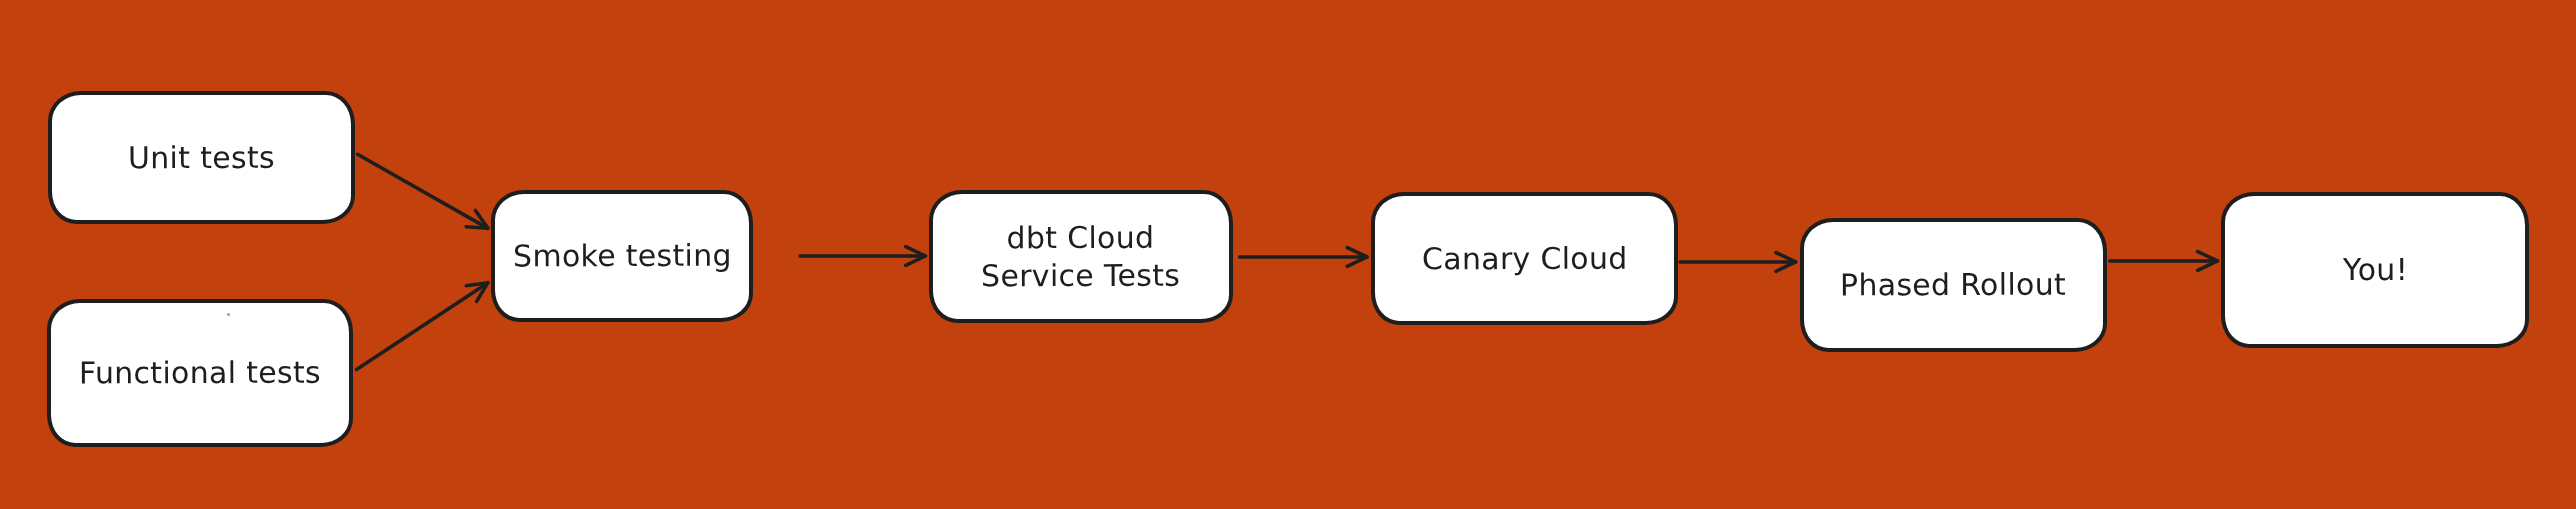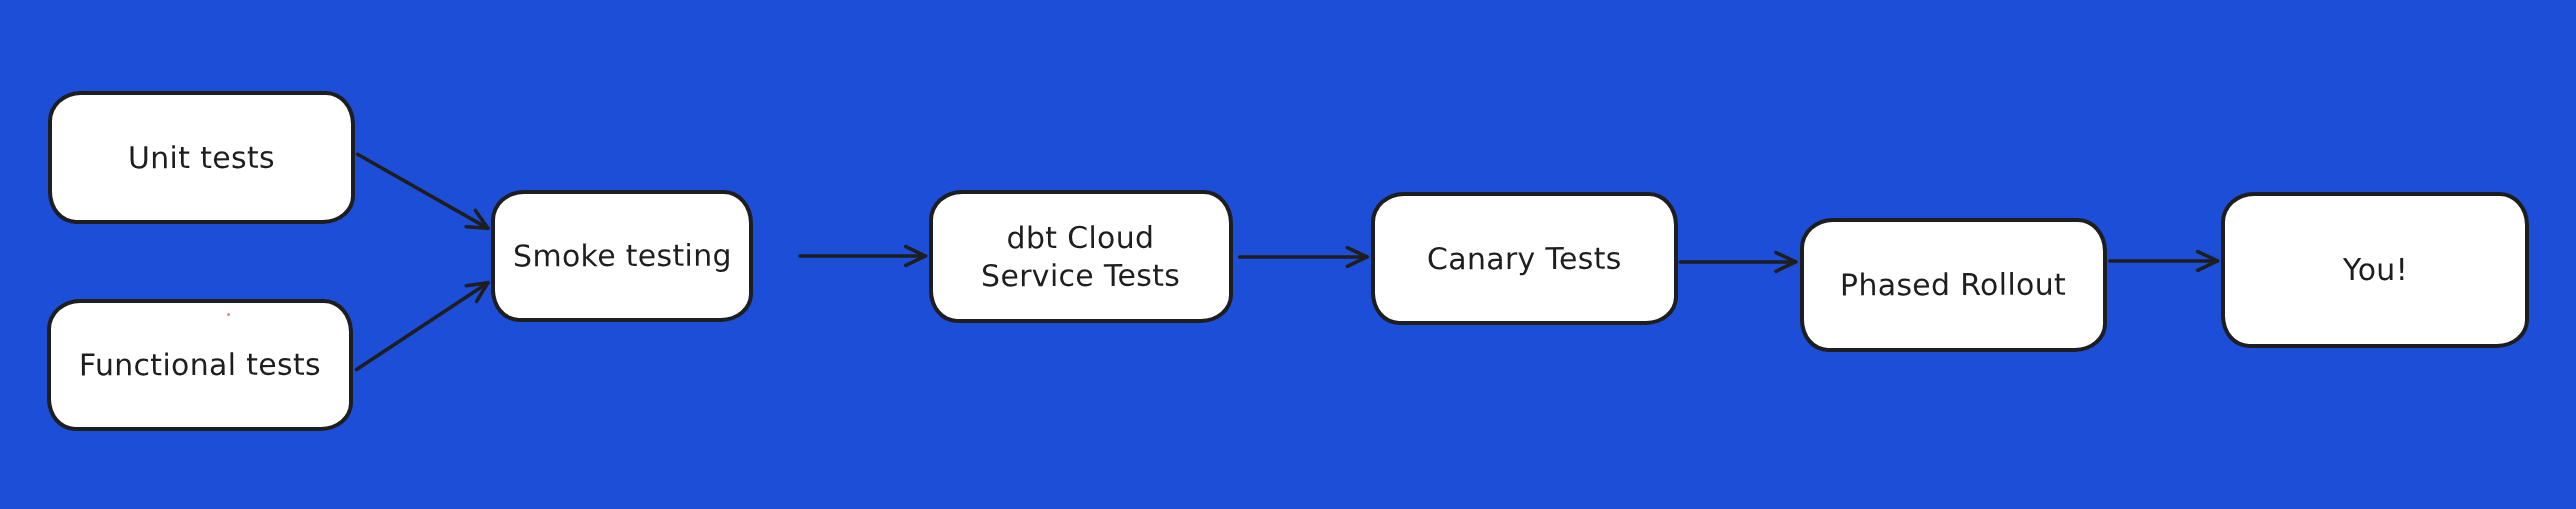--- a/index.html
+++ b/index.html
@@ -4,21 +4,21 @@
 <style>
   html, body {
     margin: 0;
     padding: 0;
     background: #ffffff;
   }
   .stage {
     position: relative;
     width: 2576px;
     height: 510px;
-    background: #1d4ed8;
+    background: #c2410c;
     overflow: hidden;
     font-family: "DejaVu Sans", "Liberation Sans", sans-serif;
   }
   .edges {
     position: absolute;
     left: 0;
     top: 0;
     width: 2576px;
     height: 510px;
     pointer-events: none;
@@ -68,35 +68,35 @@
     <path d="M 810 259 L 937 259" fill="none" stroke="#1e1e1e" stroke-width="3.6" stroke-linecap="round" marker-end="url(#arrowhead)"></path>
     <path d="M 1255 260 L 1384 260" fill="none" stroke="#1e1e1e" stroke-width="3.6" stroke-linecap="round" marker-end="url(#arrowhead)"></path>
     <path d="M 1701 265 L 1818 265" fill="none" stroke="#1e1e1e" stroke-width="3.6" stroke-linecap="round" marker-end="url(#arrowhead)"></path>
     <path d="M 2136 264 L 2245 264" fill="none" stroke="#1e1e1e" stroke-width="3.6" stroke-linecap="round" marker-end="url(#arrowhead)"></path>
   </svg>
 
   <div class="node" style="left:48px; top:91px; width:307px; height:133px;">
     <span class="node-label">Unit tests</span>
   </div>
 
-  <div class="node" style="left:47px; top:299px; width:306px; height:132px;">
+  <div class="node" style="left:47px; top:299px; width:306px; height:148px;">
     <span class="node-label">Functional tests</span>
   </div>
 
   <div class="node" style="left:491px; top:190px; width:262px; height:132px;">
     <span class="node-label">Smoke testing</span>
   </div>
 
   <div class="node" style="left:929px; top:190px; width:304px; height:133px;">
     <span class="node-label">dbt Cloud
 Service Tests</span>
   </div>
 
   <div class="node" style="left:1371px; top:192px; width:307px; height:133px;">
-    <span class="node-label">Canary Tests</span>
+    <span class="node-label">Canary Cloud</span>
   </div>
 
   <div class="node" style="left:1800px; top:193px; width:307px; height:134px;margin-top:25px;">
     <span class="node-label">Phased Rollout</span>
   </div>
 
   <div class="node" style="left:2221px; top:192px; width:308px; height:156px;">
     <span class="node-label">You!</span>
   </div>
 

